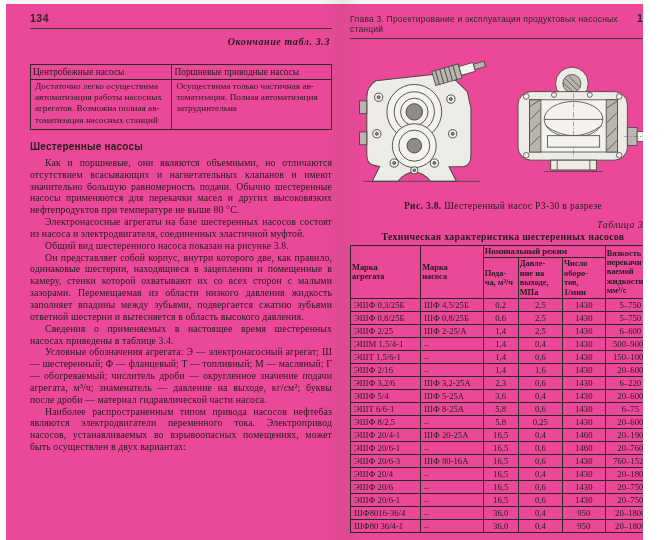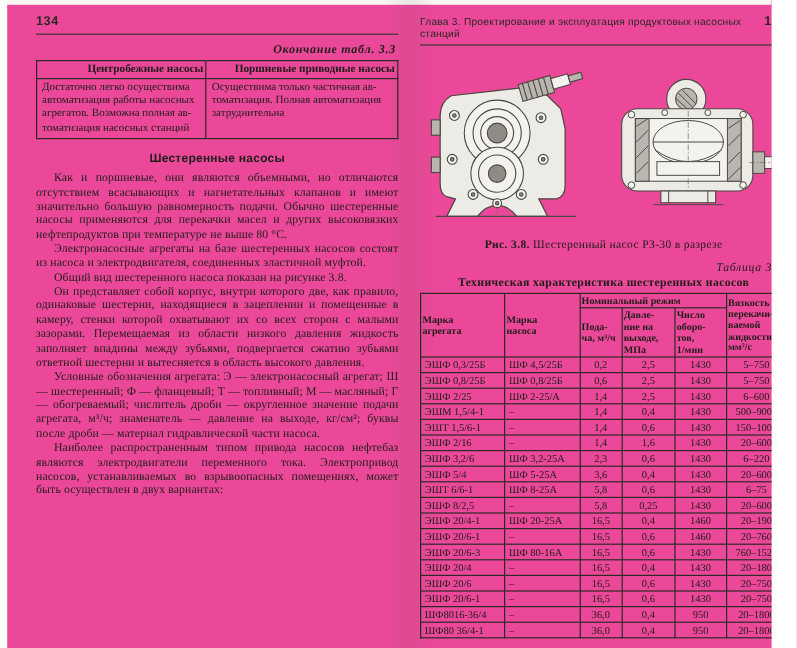--- a/index.html
+++ b/index.html
@@ -21,31 +21,31 @@
 
   .runhead {
     display:flex; justify-content:space-between; align-items:baseline;
     font-family:"Liberation Sans", sans-serif; font-size:8.5px; color:#2a2825;
     border-bottom:1.4px solid #3a3733; padding-bottom:4px;
   }
   .pagenum { font-weight:bold; font-size:10.5px; letter-spacing:0.5px; }
   .rh-title { letter-spacing:0.2px; }
 
   .tbl-note { text-align:right; font-style:italic; font-weight:bold; font-size:10px;
-    letter-spacing:0.6px; margin:7px 2px 3px 0; }
+    letter-spacing:0.6px; margin:7px 2px 17px 0; }
 
   table { border-collapse:collapse; width:100%; table-layout:fixed; }
   .t33 { border:1.5px solid #2c2a27; }
   .t33 th, .t33 td { border:1px solid #2c2a27; vertical-align:top; }
-  .t33 th { font-size:9.4px; font-weight:bold; text-align:right; padding:2px 2px; }
+  .t33 th { font-size:9.4px; font-weight:normal; text-align:left; padding:2px 2px; }
   .t33 td { font-size:9.2px; padding:1px 4px 3px 4px; line-height:1.22;margin-top:24px; }
   .pre { white-space:pre-line; }
 
   .sec-heading { font-family:"Liberation Sans", sans-serif; font-weight:bold; font-size:10px;
-    text-align:center; margin:11px 0 5px 0; letter-spacing:0.2px; }
+    margin:11px 0 5px 0; letter-spacing:0.2px; }
   .para { font-size:9.8px; line-height:11.85px; text-align:justify; text-indent:15px;
     margin:0; letter-spacing:0.1px; }
 
   .figure-row { display:flex; align-items:flex-start; gap:14px; margin:8px 0 0 4px; height:148px; }
   .fig-caption { text-align:center; font-size:9.6px; margin-top:5px; letter-spacing:0.3px; }
   .fig-caption .cap-label { font-weight:bold; }
 
   .tbl-label { text-align:right; font-style:italic; font-size:9.8px; margin:8px 4px 1px 0; letter-spacing:0.6px; }
   .tbl-title { text-align:center; font-weight:bold; font-size:9.8px; margin:1px 0 3px 0; letter-spacing:0.3px; }
 
@@ -100,20 +100,21 @@
       </tr>
     </tbody>
       </table>
 
     <div class="sec-heading">Шестеренные насосы</div>
 
     <p class="para">Как и поршневые, они являются объемными, но отличаются отсутствием всасывающих и нагнетательных клапанов и имеют значительно большую равномерность подачи. Обычно шестеренные насосы применяются для перекачки масел и других высоковязких нефтепродуктов при температуре не выше 80 °С.</p>
     <p class="para">Электронасосные агрегаты на базе шестеренных насосов состоят из насоса и электродвигателя, соединенных эластичной муфтой.</p>
     <p class="para">Общий вид шестеренного насоса показан на рисунке 3.8.</p>
     <p class="para">Он представляет собой корпус, внутри которого две, как правило, одинаковые шестерни, находящиеся в зацеплении и помещенные в камеру, стенки которой охватывают их со всех сторон с малыми зазорами. Перемещаемая из области низкого давления жидкость заполняет впадины между зубьями, подвергается сжатию зубьями ответной шестерни и вытесняется в область высокого давления.</p>
+    <p class="para">Сведения о применяемых в настоящее время шестеренных насосах приведены в таблице 3.4.</p>
     <p class="para">Условные обозначения агрегата: Э — электронасосный агрегат; Ш — шестеренный; Ф — фланцевый; Т — топливный; М — масляный; Г — обогреваемый; числитель дроби — округленное значение подачи агрегата, м³/ч; знаменатель — давление на выходе, кг/см²; буквы после дроби — материал гидравлической части насоса.</p>
     <p class="para">Наиболее распространенным типом привода насосов нефтебаз являются электродвигатели переменного тока. Электропривод насосов, устанавливаемых во взрывоопасных помещениях, может быть осуществлен в двух вариантах:</p>
   </div>
 
   <div class="page page-right">
     <div class="runhead">
       <span class="rh-title">Глава 3. Проектирование и эксплуатация продуктовых насосных станций</span>
       <span class="pagenum">135</span>
     </div>
 

